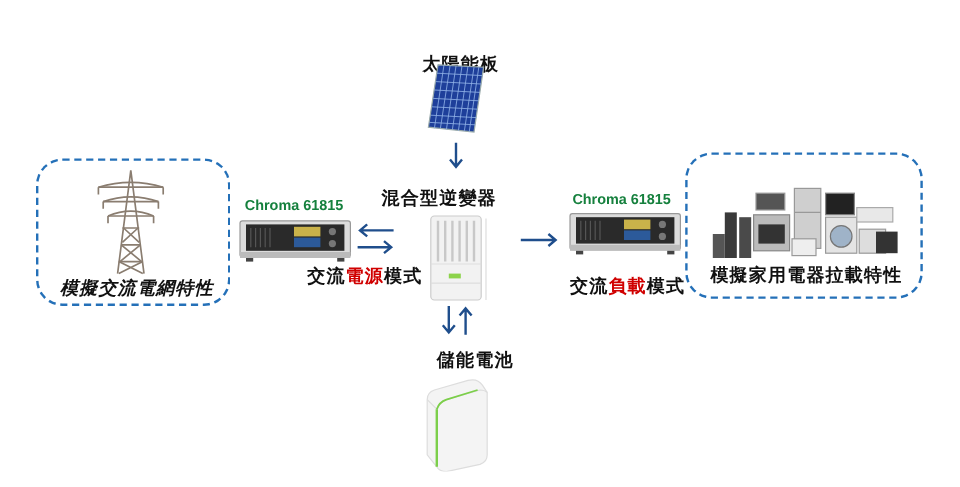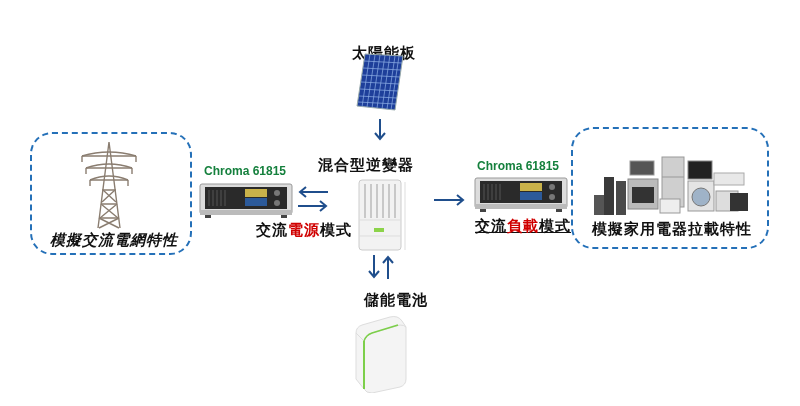--- a/index.html
+++ b/index.html
@@ -153,21 +153,21 @@
         <line x1="14" y1="8" x2="14" y2="24"></line>
         <line x1="18" y1="8" x2="18" y2="24"></line>
         <line x1="22" y1="8" x2="22" y2="24"></line>
         <line x1="26" y1="8" x2="26" y2="24"></line>
       </g>
     <rect x="1" y="28" width="92" height="5" fill="#bbb"></rect>
     <rect x="6" y="33" width="6" height="3" fill="#444"></rect>
       <rect x="82" y="33" width="6" height="3" fill="#444"></rect>
   </svg>
 </div>
-<div class="abs label" style="left:475px;top:217px;text-decoration:underline;">
+<div class="abs label" style="left:475px;top:229px;">
   <span>交流</span><span class="red">負載</span><span>模式</span>
 </div>
 
 <div class="abs dash-box" style="left:571px;top:127px;width:198px;height:122px;"></div>
 <div class="abs" style="left:590px;top:155px;">
   <svg width="160" height="62" viewBox="0 0 160 62">
     <rect x="14" y="22" width="10" height="38" fill="#3a3a3a"></rect>
     <rect x="26" y="26" width="10" height="34" fill="#4a4a4a"></rect>
     <rect x="4" y="40" width="10" height="20" fill="#555"></rect>
     <rect x="40" y="6" width="24" height="14" fill="#555" stroke="#999"></rect>

